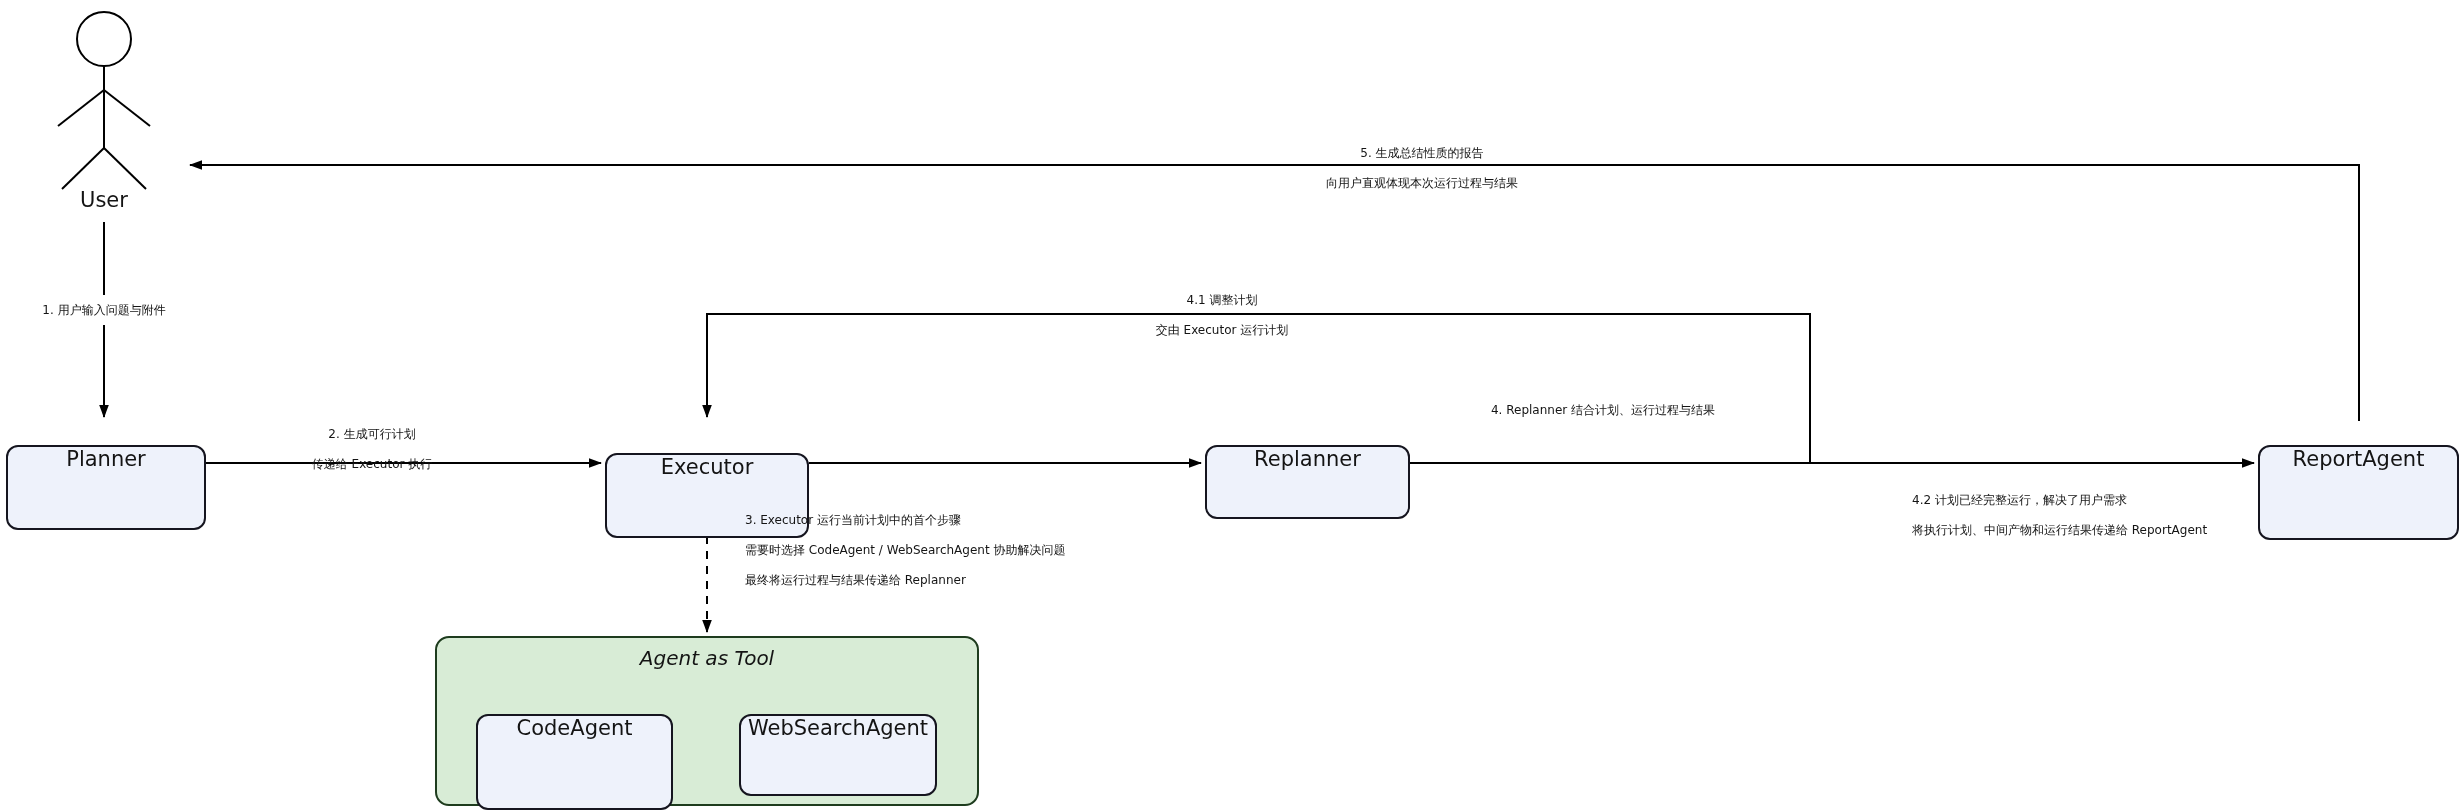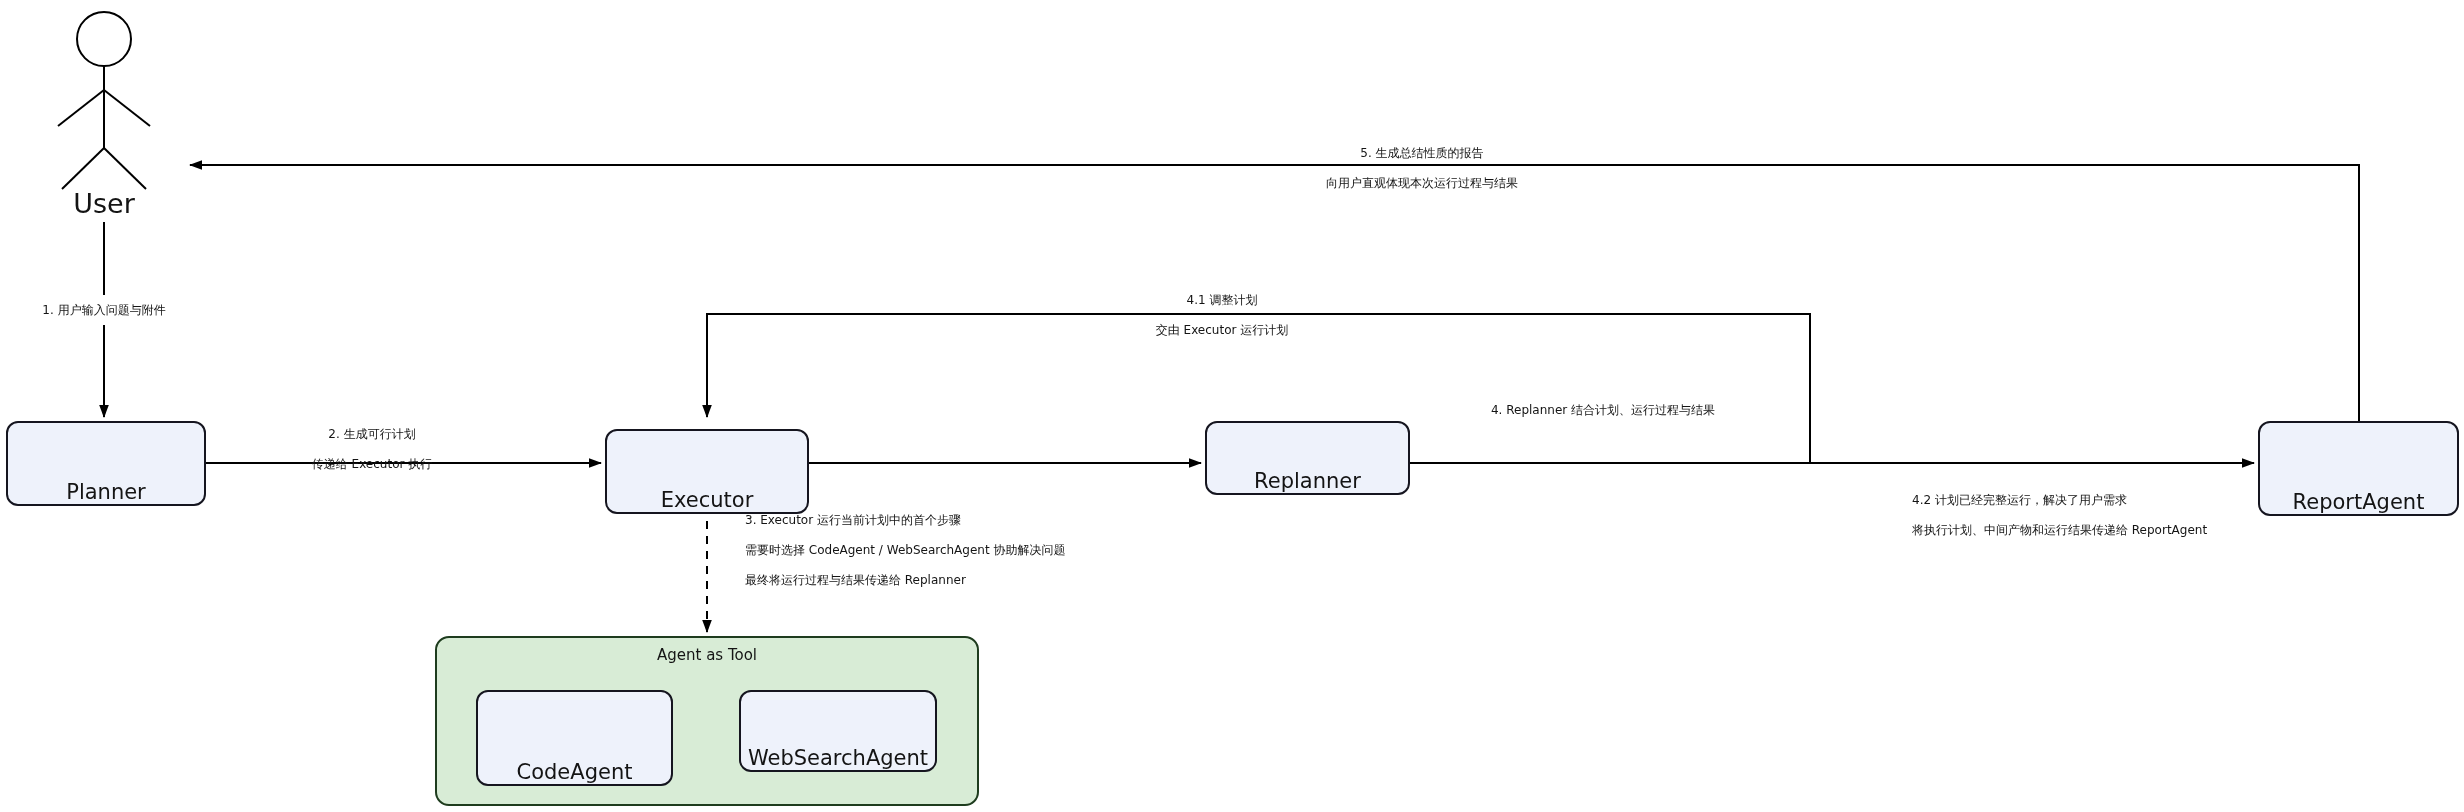--- a/index.html
+++ b/index.html
@@ -7,46 +7,48 @@
   body {
     width: 2464px; height: 812px; overflow: hidden;
     font-family: "DejaVu Sans", "Liberation Sans", sans-serif;
     color: #141414;
   }
   .canvas { position: relative; width: 2464px; height: 812px; background: #ffffff; }
   svg.wires { position: absolute; left: 0; top: 0; width: 2464px; height: 812px; }
 
   .node {
     position: absolute;
-    display: flex; align-items: flex-end; justify-content: center;
+    display: flex; align-items: flex-start; justify-content: center;
     background: #eef2fb;
     border: 2px solid #15151f;
     border-radius: 12px;
     font-size: 21px;
     white-space: nowrap;
     z-index: 3;
+    margin-top: 24px;
   }
   .tool-group {
     position: absolute;
     background: #d8ecd6;
     border: 2px solid #1e3c1e;
     border-radius: 14px;
     z-index: 2;
   }
   .tool-title {
     position: absolute;
     left: 50%; top: 8px;
     transform: translateX(-50%);
-    font-size: 15px;
+    font-size: 20px;
     white-space: nowrap;
+    font-style: italic;
   }
   .actor-label {
     position: absolute;
     transform: translateX(-50%);
-    font-size: 27px;
+    font-size: 21px;
     z-index: 3;
   }
   .edge-label {
     position: absolute;
     text-align: center;
     font-size: 12px;
     line-height: 30px;
     white-space: nowrap;
     z-index: 4;
   }

